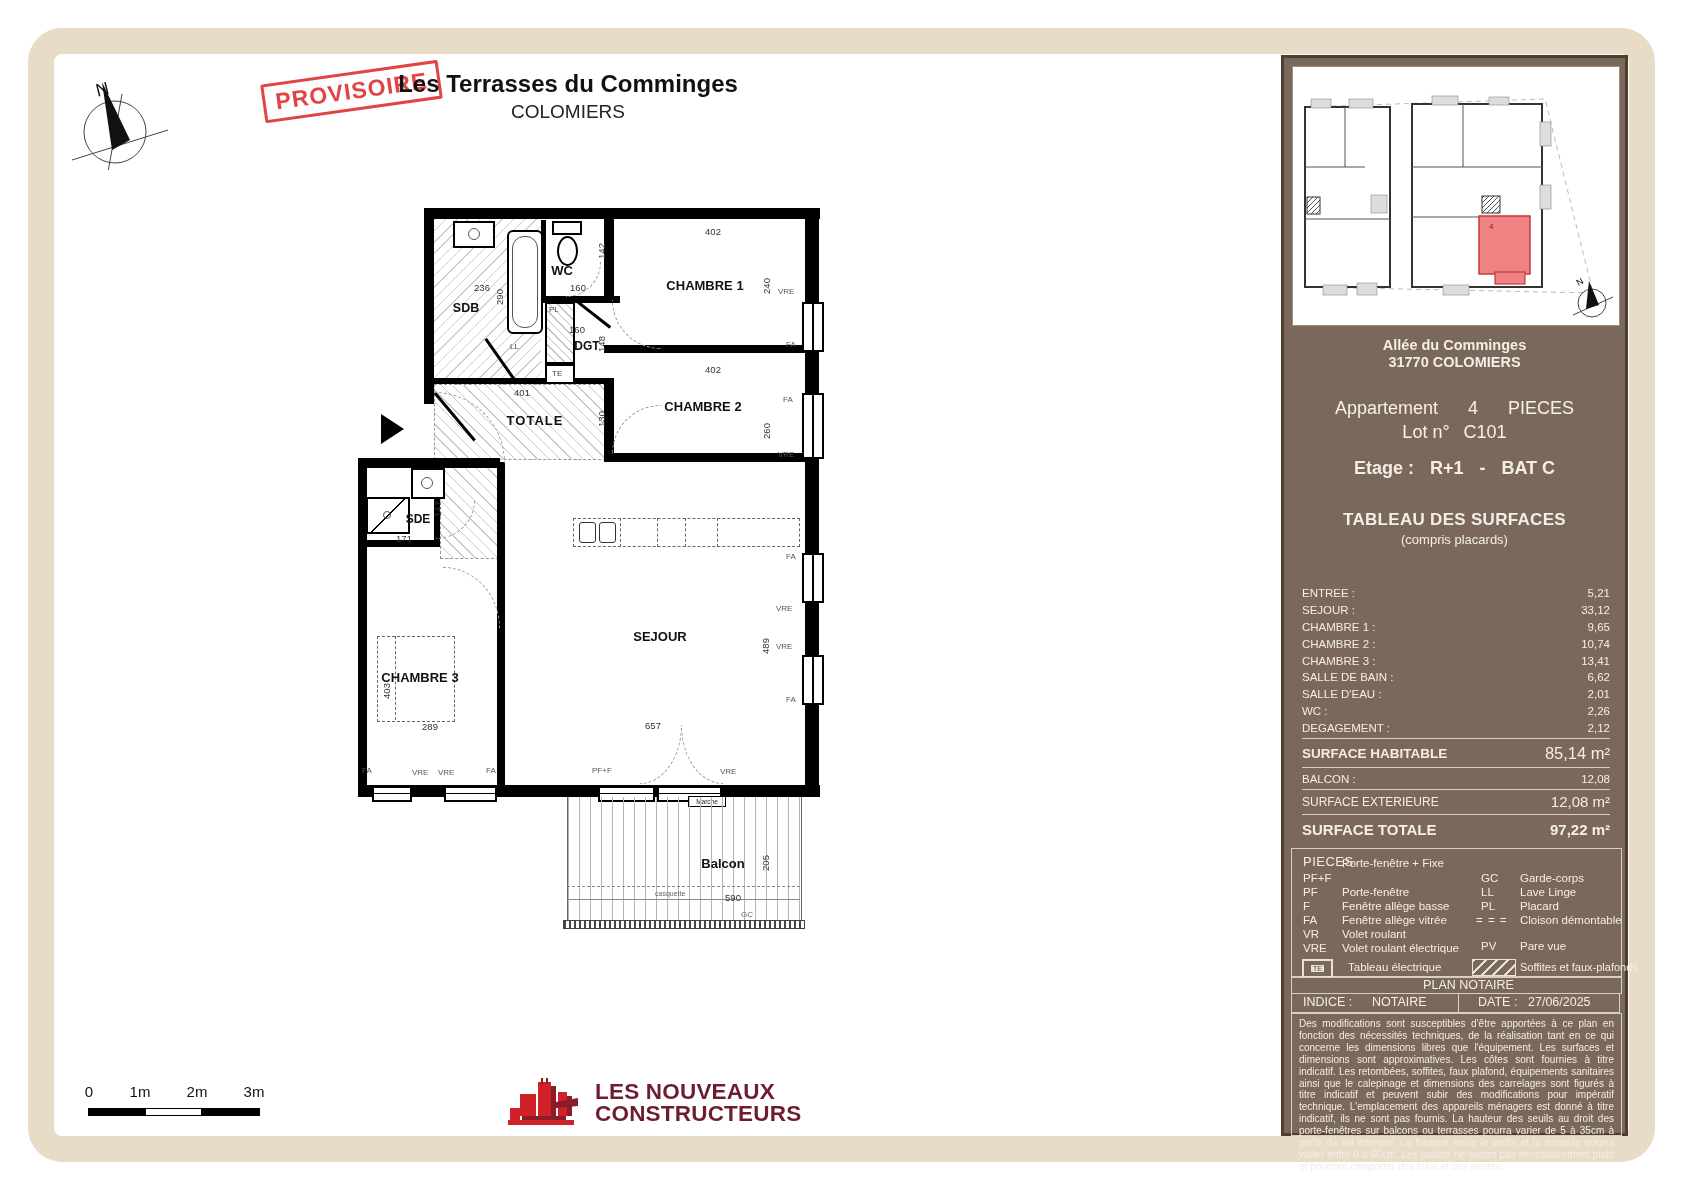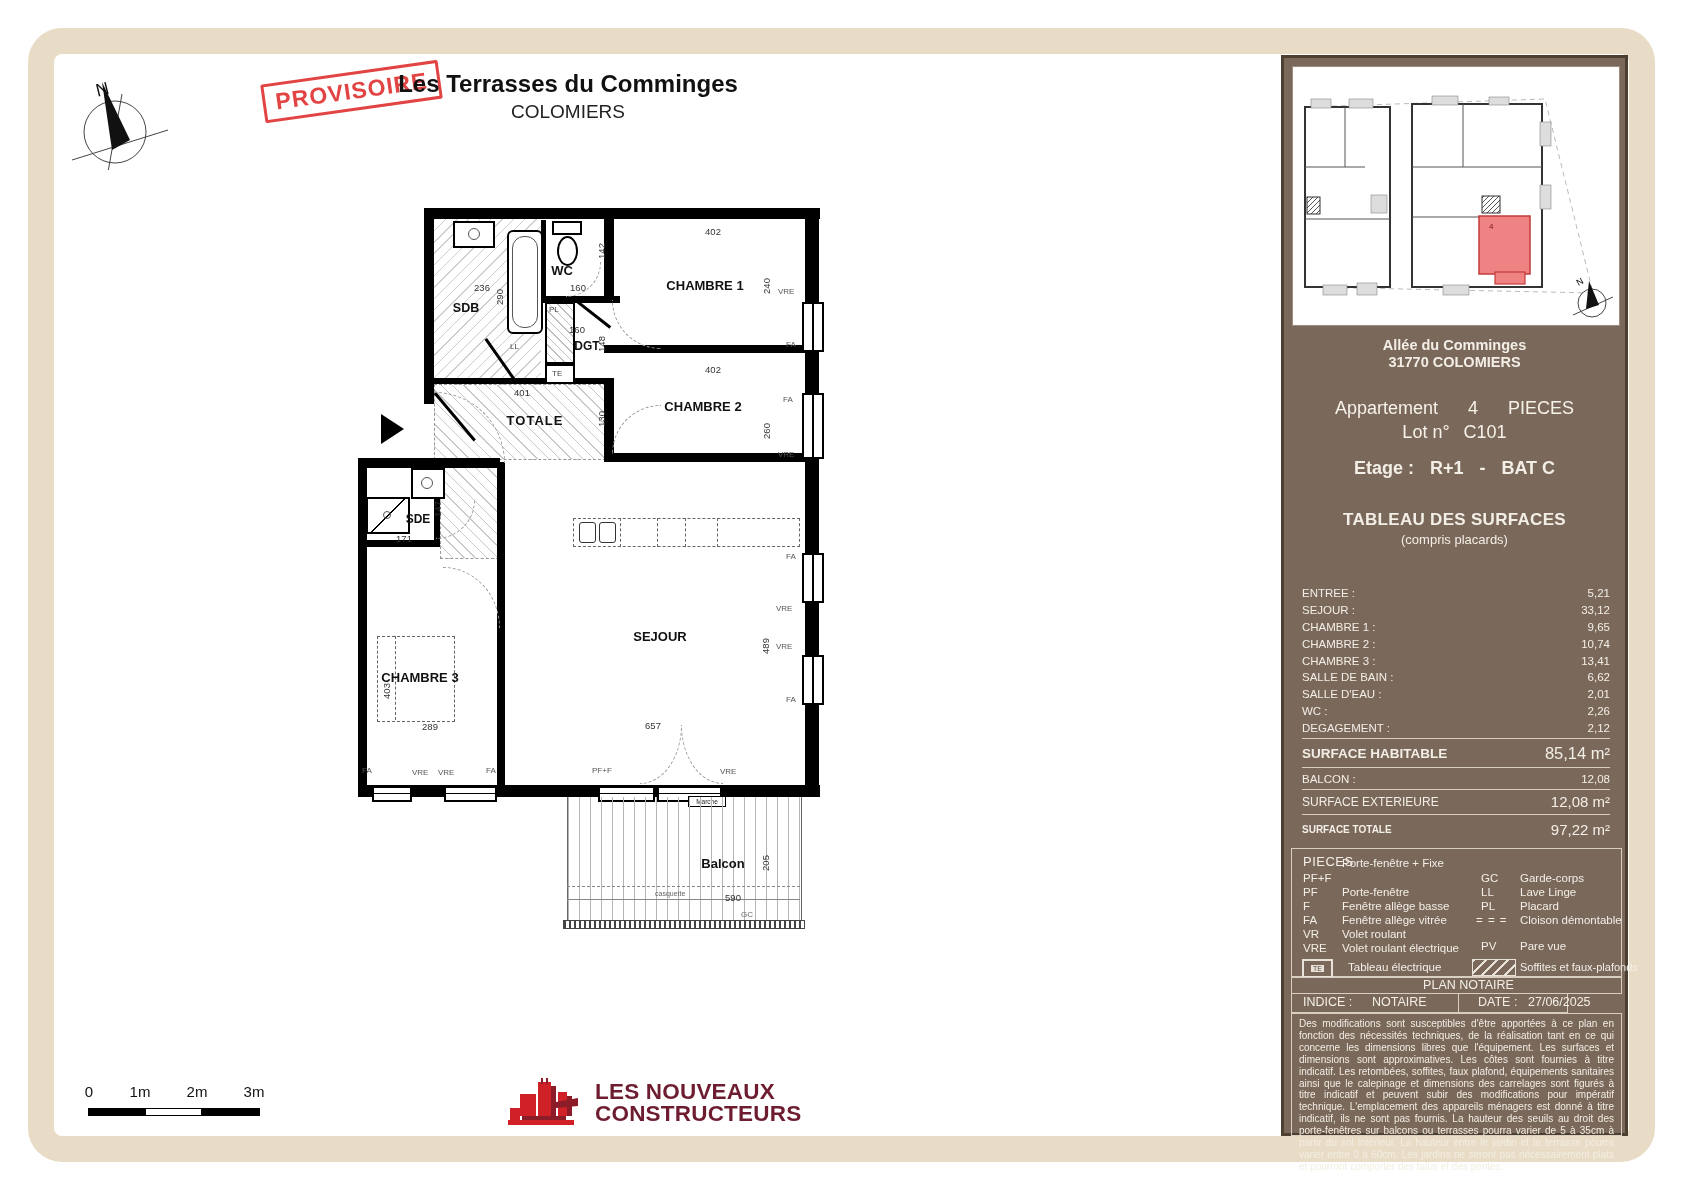--- a/index.html
+++ b/index.html
@@ -44,27 +44,27 @@
   .aptline{font-size:18px;color:#f6f1e9;}
   .etline{font-size:18px;font-weight:bold;}
   #tbl{position:absolute;left:18px;top:527px;width:308px;}
   .trow{display:flex;justify-content:space-between;align-items:center;height:16.8px;font-size:11.5px;}
   .tsep{border-top:1px solid #d8cec2;margin:2px 0;}
   .thab{display:flex;justify-content:space-between;align-items:center;height:24px;}
   .thab .l{font-weight:bold;font-size:13.5px;}
   .thab .v{font-size:16.5px;}
   .text2 .l{font-weight:normal;font-size:12px;}
   .text2 .v{font-size:15px;}
-  .ttot .l{font-weight:bold;font-size:10px;}
-  .ttot .v{font-weight:normal;font-size:15px;}
+  .ttot .l{font-weight:bold;font-size:15px;}
+  .ttot .v{font-weight:bold;font-size:15px;}
   #legendbox{position:absolute;left:7px;top:790px;width:331px;height:129px;border:1px solid #d8cec2;box-sizing:border-box;font-size:11.5px;}
   #legendbox .lt{position:absolute;left:11px;top:5px;font-size:13px;letter-spacing:.5px;}
   .lg{position:absolute;white-space:nowrap;}
   #notrow1{position:absolute;left:7px;top:919px;width:331px;height:17px;border:1px solid #d8cec2;box-sizing:border-box;text-align:center;font-size:12.5px;line-height:15px;padding-left:24px;}
-  #notrow2{position:absolute;left:7px;top:936px;width:277px;height:19px;border:1px solid #d8cec2;border-top:none;box-sizing:border-box;font-size:12.5px;line-height:17px;}
+  #notrow2{position:absolute;left:7px;top:936px;width:329px;height:19px;border:1px solid #d8cec2;border-top:none;box-sizing:border-box;font-size:12.5px;line-height:17px;}
   #notdiv{position:absolute;left:166px;top:0;bottom:0;width:0;border-left:1px solid #d8cec2;}
   #disc{position:absolute;left:7px;top:955px;width:331px;height:123px;border:1px solid #d8cec2;box-sizing:border-box;padding:4px 7px;font-size:10px;line-height:11.9px;text-align:justify;color:#f3ede3;}
   
   .scl{position:absolute;font-size:15px;color:#111;transform:translateX(-50%);}
   .sseg{position:absolute;top:1108px;height:8px;box-sizing:border-box;}
   #logo-text1,#logo-text2{position:absolute;left:595px;font-weight:bold;color:#6e1d31;font-size:22.5px;letter-spacing:.2px;white-space:nowrap;}
   #entry-arrow{position:absolute;left:381px;top:414px;width:0;height:0;border-top:15px solid transparent;border-bottom:15px solid transparent;border-left:23px solid #000;}
   .closet{position:absolute;border:2px solid #000;background:repeating-linear-gradient(45deg,rgba(0,0,0,.25) 0 1px,transparent 1px 6px);box-sizing:border-box;}
   #marche{position:absolute;left:688px;top:796px;width:38px;height:11px;background:#fff;border:1px solid #000;box-sizing:border-box;font-size:6.5px;text-align:center;line-height:9px;color:#222;}
 </style>

